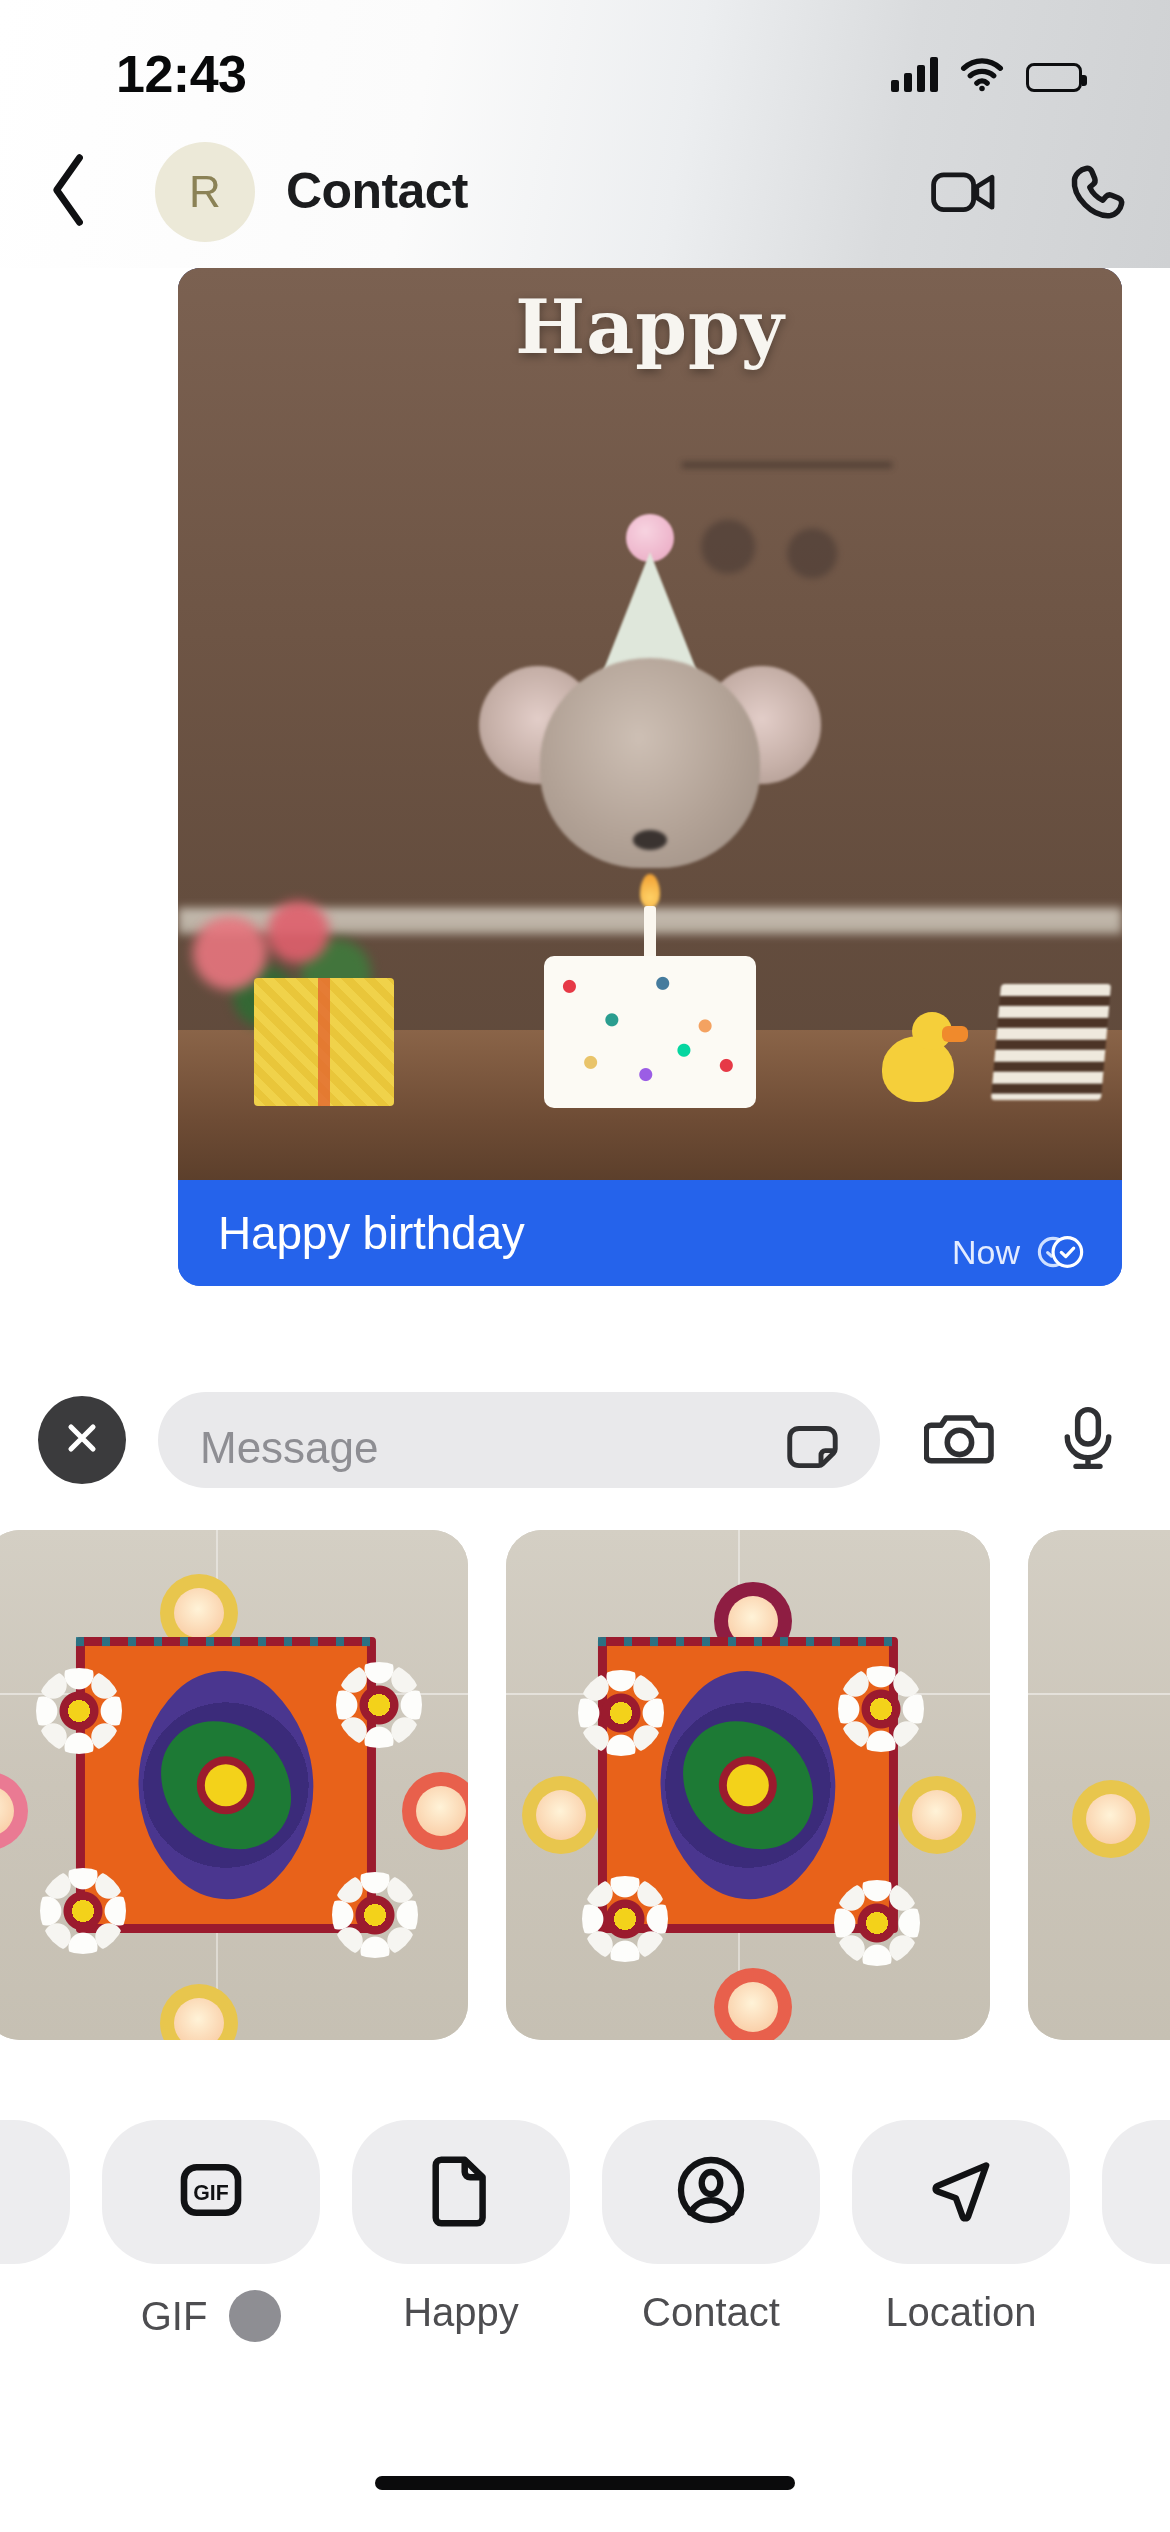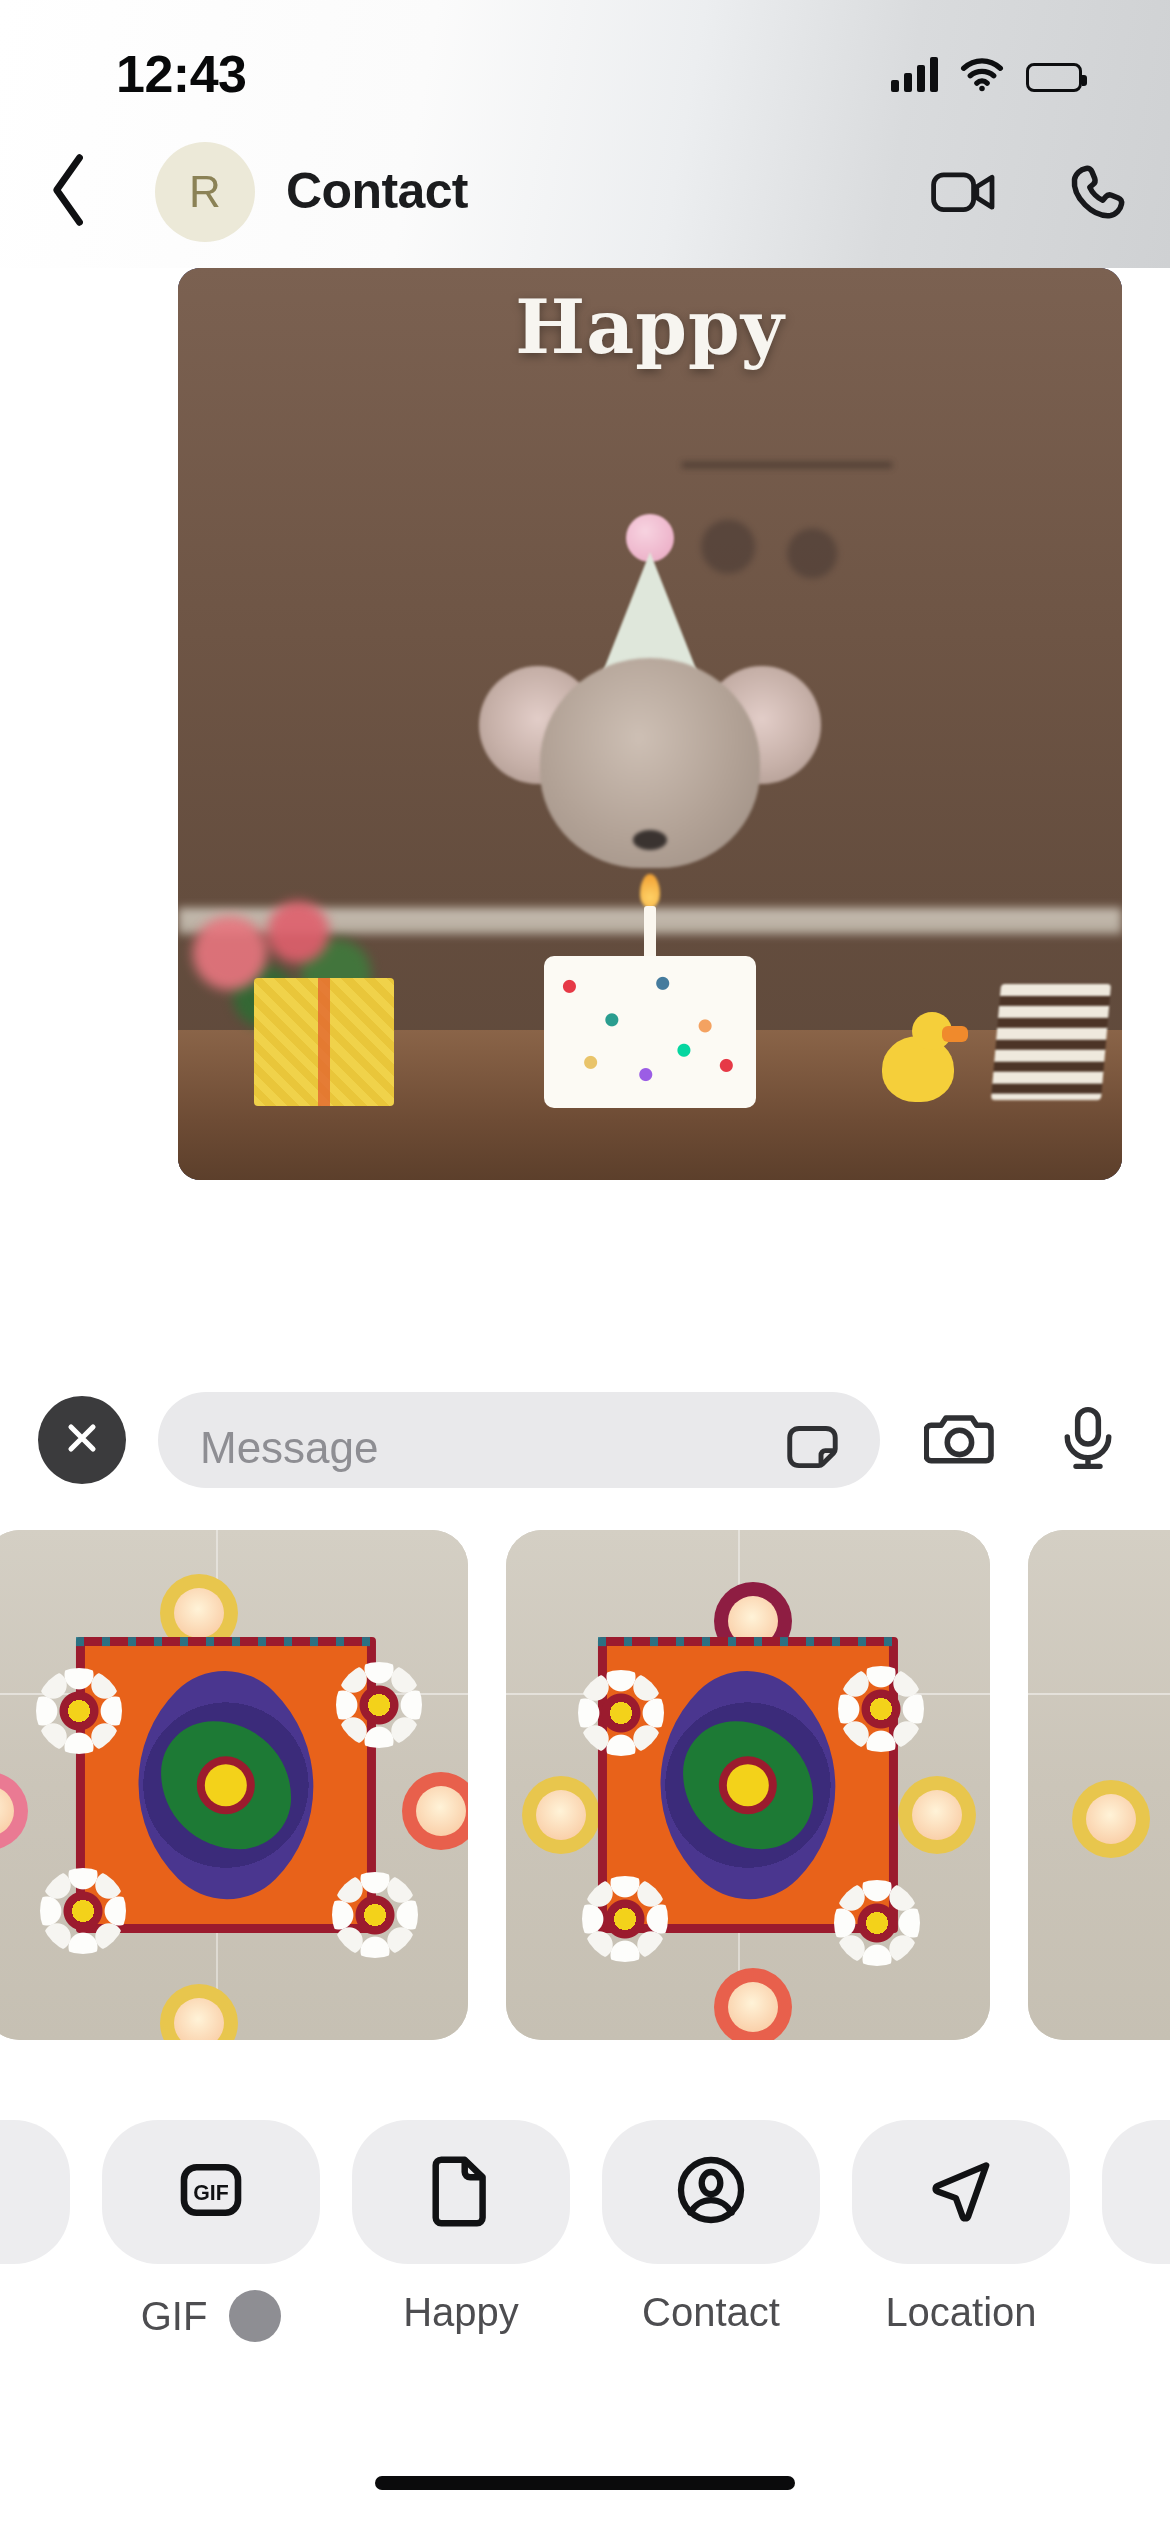--- a/index.html
+++ b/index.html
@@ -418,20 +418,34 @@
         <div class="slice"></div>
         <div class="flame"></div>
         <div class="candle"></div>
         <div class="cake"></div>
 
         <div class="gif-title">
           <span class="l1">Happy</span>
         </div>
       </div>
 
+      <div class="bubble-footer">
+        <span class="bubble-text">Happy birthday</span>
+        <span class="bubble-meta">
+          <span class="bubble-time">Now</span>
+          <span>
+            <svg class="read-receipt" viewBox="0 0 34 24" fill="none">
+              <circle cx="12" cy="12" r="8.6" stroke="#cfe0ff" stroke-width="2"></circle>
+              <path d="M8.6 12.4 L11 14.6" stroke="#cfe0ff" stroke-width="2" stroke-linecap="round"></path>
+              <circle cx="21" cy="12" r="9" fill="#2563eb" stroke="#ffffff" stroke-width="2"></circle>
+              <path d="M17.2 12.2 L20 14.9 L25 9.6" stroke="#ffffff" stroke-width="2" stroke-linecap="round" stroke-linejoin="round" fill="none"></path>
+            </svg>
+          </span>
+        </span>
+      </div>
     </div>
   </div>
 
   <div class="top-chrome">
 
     <div class="status-bar">
       <div class="status-time">12:43</div>
       <div class="status-icons">
         <span class="signal">
           <i></i>

